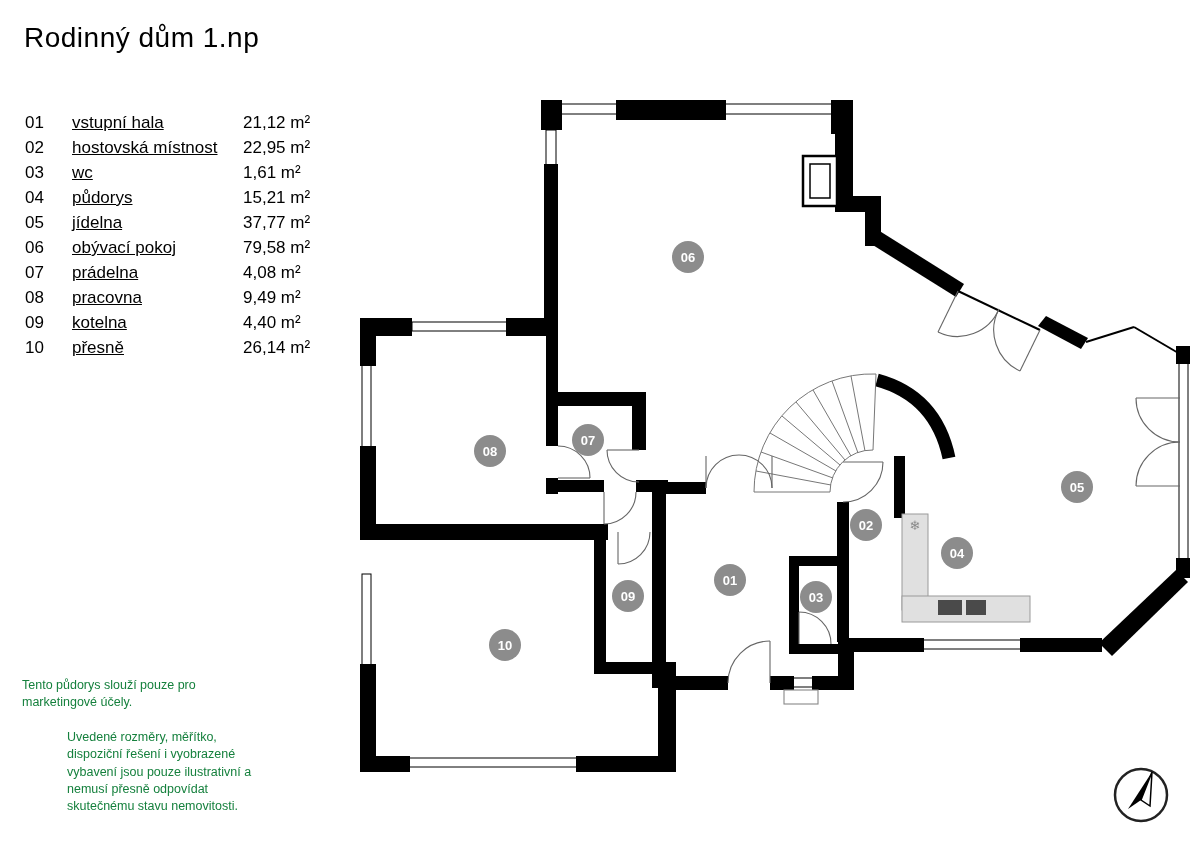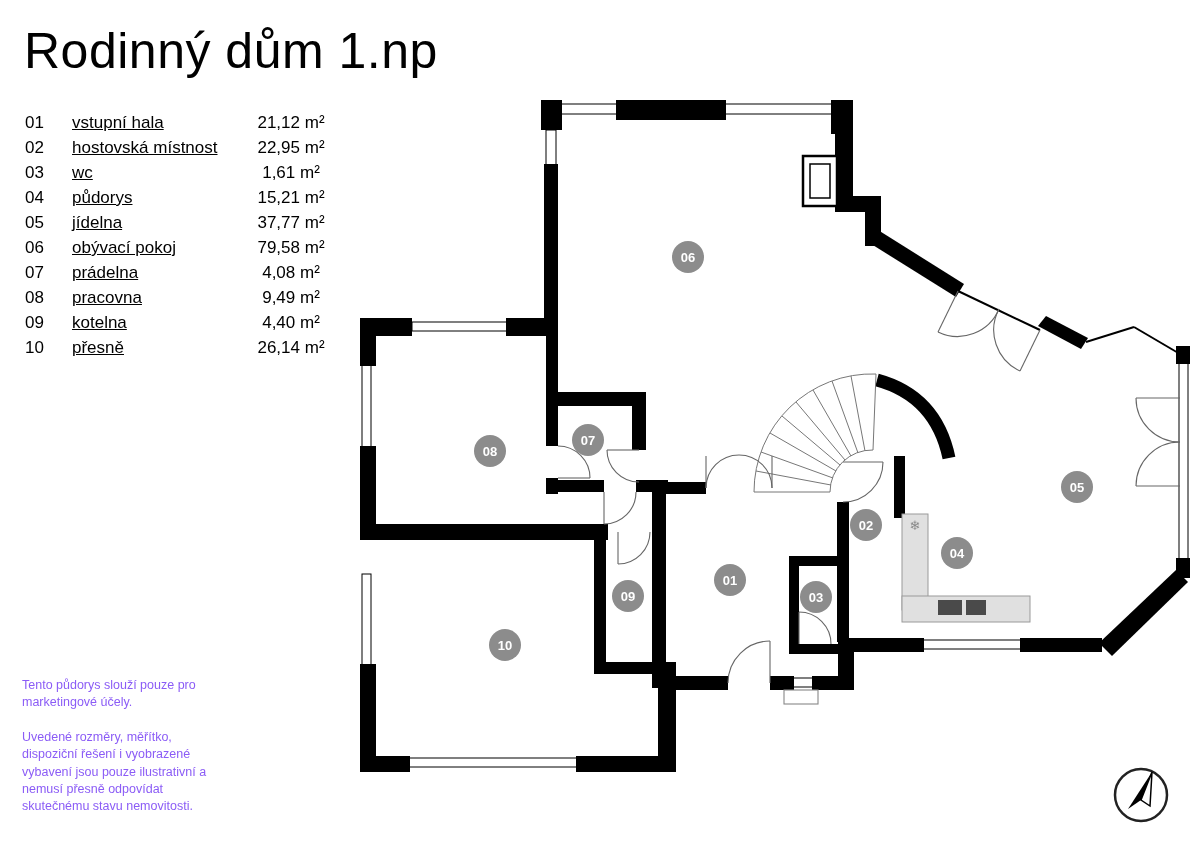--- a/index.html
+++ b/index.html
@@ -1,29 +1,29 @@
 <!DOCTYPE html>
 <html><head>
 <meta charset="utf-8">
 <style>
   * { margin: 0; padding: 0; box-sizing: border-box; }
   html,body { width:1200px; height:848px; background:#fff; font-family:"Liberation Sans", sans-serif; color:#000; }
   #page { position:relative; width:1200px; height:848px; overflow:hidden; background:#fff; }
 
-  .title { position:absolute; left:24px; top:22px; font-size:50px; font-weight:400; letter-spacing:0.5px; }
+  .title { position:absolute; left:24px; top:22px; font-size:28px; font-weight:400; letter-spacing:0.5px; }
 
   .legend { position:absolute; left:25px; top:113px; width:314px; }
   .legend-row { display:flex; align-items:baseline; height:25px; font-size:17px; }
   .legend-row .num { width:47px; }
   .legend-row .nm  { flex:1;text-decoration:underline; }
-  .legend-row .ar  { width:96px; text-align:center; white-space:nowrap; }
-
-  .disclaimer { position:absolute; left:22px; width:196px; font-size:12.5px; line-height:1.38; color:#8b5cf6; }
+  .legend-row .ar  { width:96px; text-align:left; white-space:nowrap; }
+
+  .disclaimer { position:absolute; left:22px; width:196px; font-size:12.5px; line-height:1.38; color:#15803d; }
   .disc1 { top:677px; }
-  .disc2 { top:729px; }
+  .disc2 { top:729px;margin-left:45px; }
 
   svg.plan { position:absolute; left:0; top:0; }
   .badge-text { font-family:"Liberation Sans", sans-serif; font-size:13px; font-weight:bold; fill:#fff; text-anchor:middle; }
   .snow { font-size:13px; fill:#8a8a8a; text-anchor:middle; }
 </style>
 </head>
 <body>
 
 <div id="page">
 

